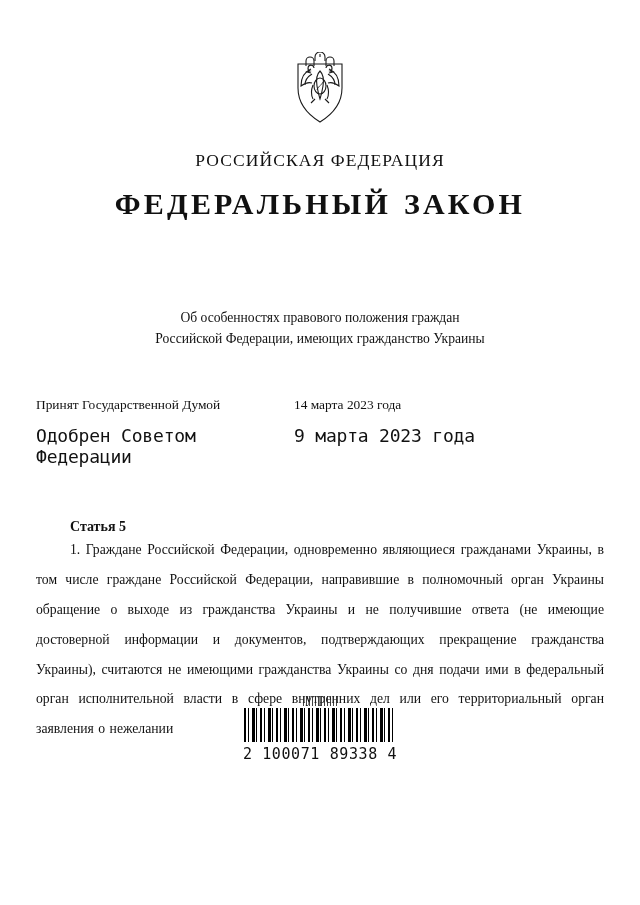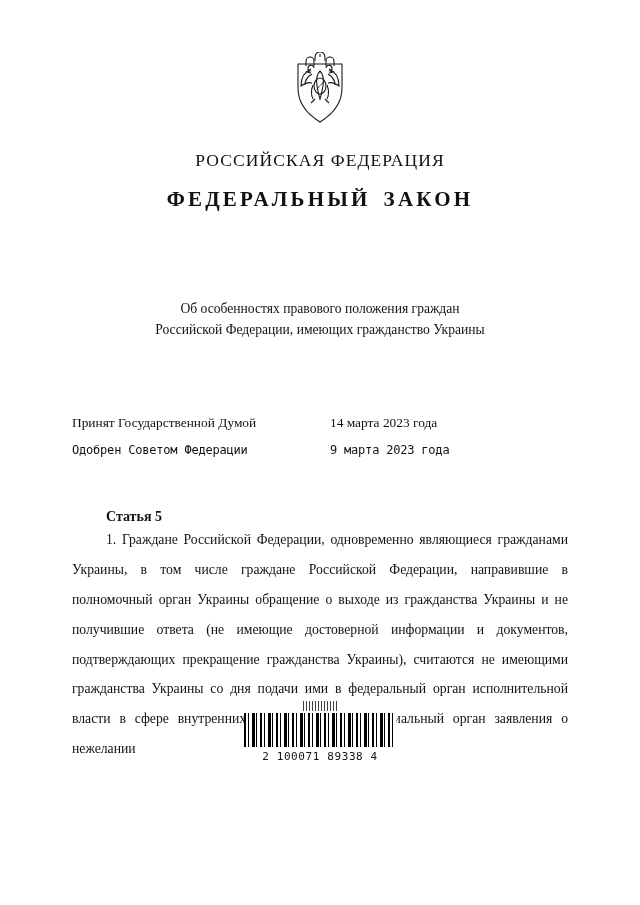--- a/index.html
+++ b/index.html
@@ -13,21 +13,21 @@
     font-family: "Liberation Serif", serif;
     color: #111111;
     position: relative;
     overflow: hidden;
   }
   .page {
     width: 640px;
     height: 791px;
     position: relative;
     box-sizing: border-box;
-    padding: 0 72px;
+    padding: 0 36px;
   }
 
   
   .emblem-wrap {
     padding-top: 52px;
     display: flex;
     justify-content: center;
   }
   .emblem {
     width: 62px;
@@ -39,56 +39,56 @@
   .country-line {
     margin-top: 26px;
     text-align: center;
     font-size: 17.5px;
     letter-spacing: 1.1px;
     font-weight: 400;
   }
   .law-title {
     margin-top: 16px;
     text-align: center;
-    font-size: 21px;
+    font-size: 30px;
     font-weight: 700;
     letter-spacing: 3.2px;
   }
   .law-title .gap {
     display: inline-block;
     width: 13px;
   }
 
   
   .subject {
     margin-top: 86px;
     text-align: center;
     font-size: 13.6px;
     font-weight: 400;
     line-height: 1.55;
   }
 
   
   .adoption {
-    margin-top: 75px;
+    margin-top: 48px;
     font-size: 13.4px;
   }
   .adopt-row {
     display: flex;
     align-items: baseline;
     margin-bottom: 12px;
   }
   .adopt-label {
     width: 258px;
     flex: 0 0 258px;
   }
   .adopt-row.mono .adopt-label,
   .adopt-row.mono .adopt-date {
     font-family: "DejaVu Sans Mono", monospace;
-    font-size: 12px;
+    font-size: 18px;
     letter-spacing: -0.2px;
   }
   .adopt-date {
     white-space: nowrap;
   }
 
   
   .article-head {
     margin-top: 52px;
     margin-left: 34px;
@@ -125,21 +125,21 @@
     width: 152px;
     height: 34px;
     background:
       repeating-linear-gradient(90deg,
         #000 0 2px, #fff 2px 4px, #000 4px 5px, #fff 5px 8px,
         #000 8px 11px, #fff 11px 12px, #000 12px 13px, #fff 13px 16px);
   }
   .barcode-num {
     margin-top: 3px;
     font-family: "DejaVu Sans Mono", monospace;
-    font-size: 11px;
+    font-size: 15px;
     letter-spacing: 0.6px;
   }
 </style>
 </head>
 <body>
 
 <div class="page">
 
   <div class="emblem-wrap">
     <svg class="emblem" viewBox="0 0 62 72">

